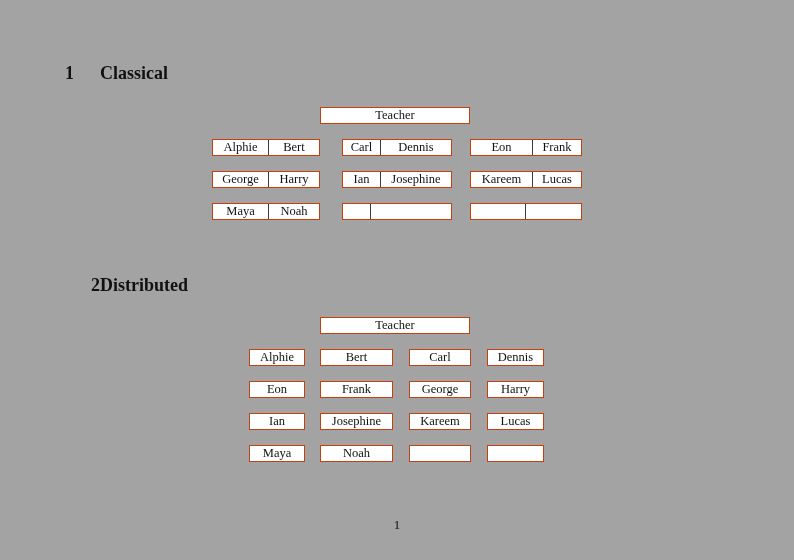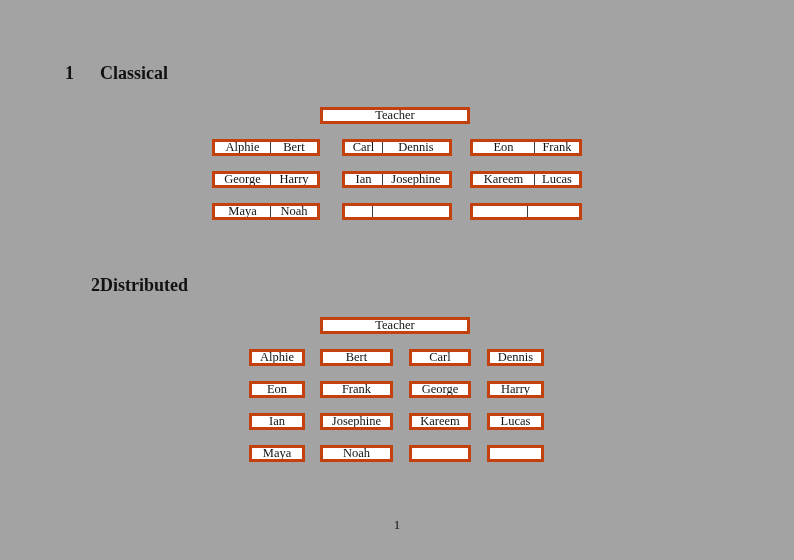--- a/index.html
+++ b/index.html
@@ -17,21 +17,21 @@
     position: absolute;
     font-weight: bold;
     font-size: 18px;
     color: #111111;
     white-space: nowrap;
   }
   .heading .num { display: inline-block; min-width: 35px; }
   .desk {
     position: absolute;
     height: 17px;
-    border: 3px solid #c2410c;
+    border: 1px solid #c2410c;
     background: #ffffff;
     display: flex;
     align-items: stretch;
   }
   .cell {
     display: flex;
     align-items: center;
     justify-content: center;
     font-size: 12.5px;
     line-height: 1;

